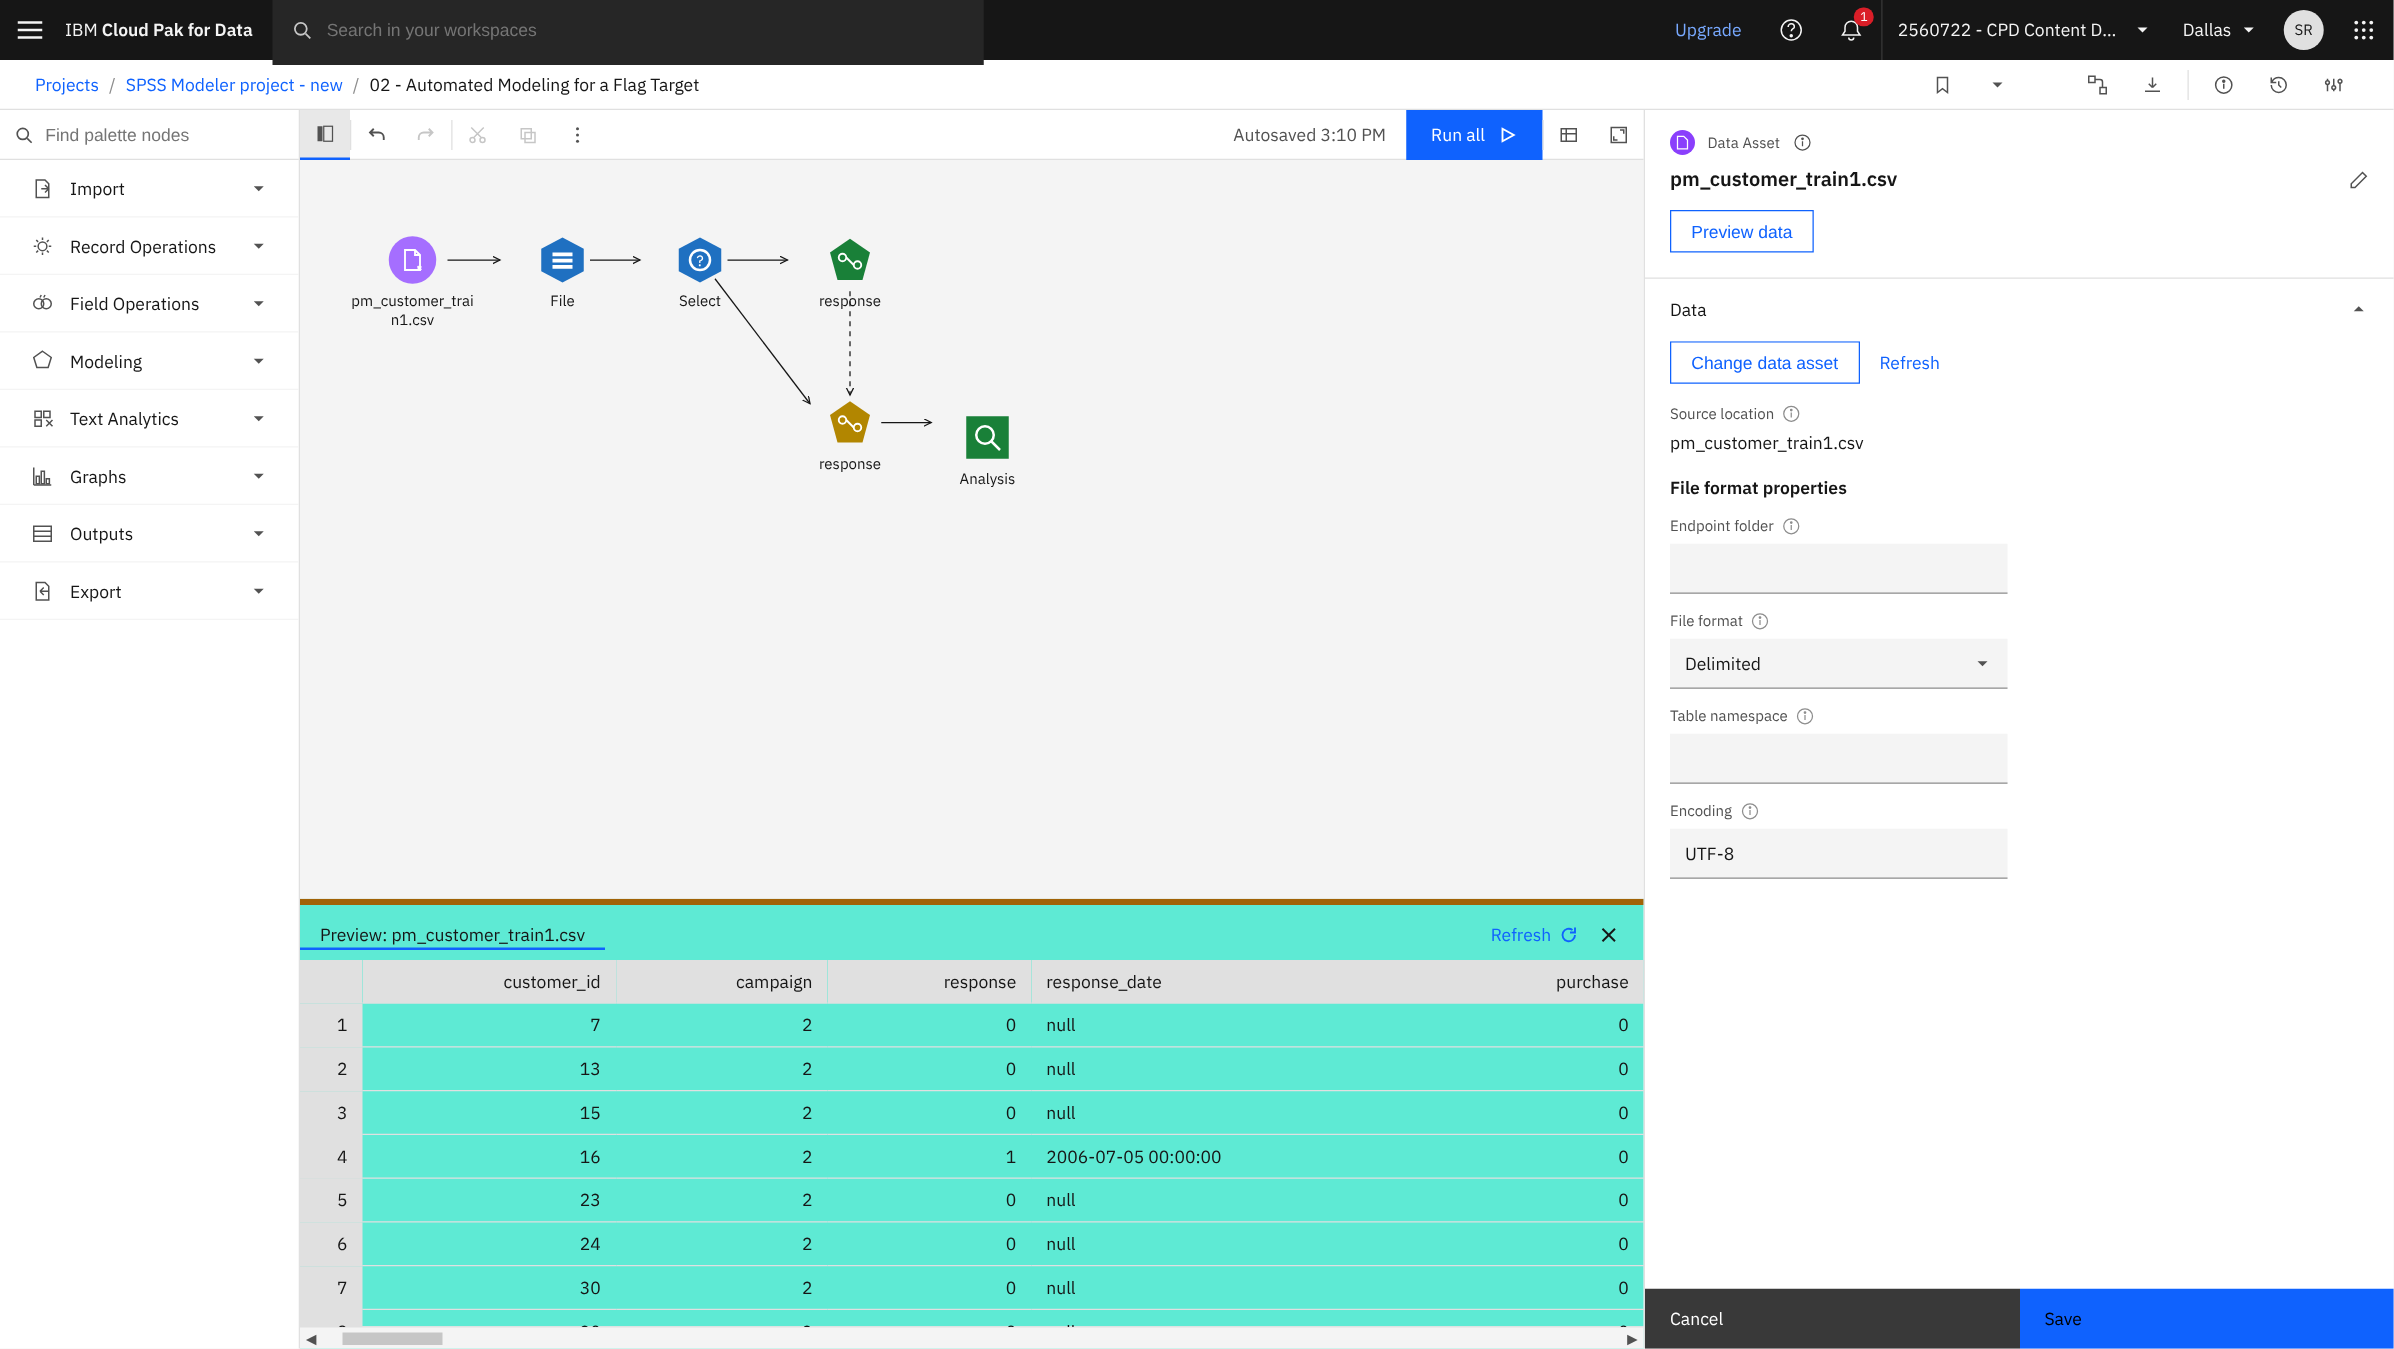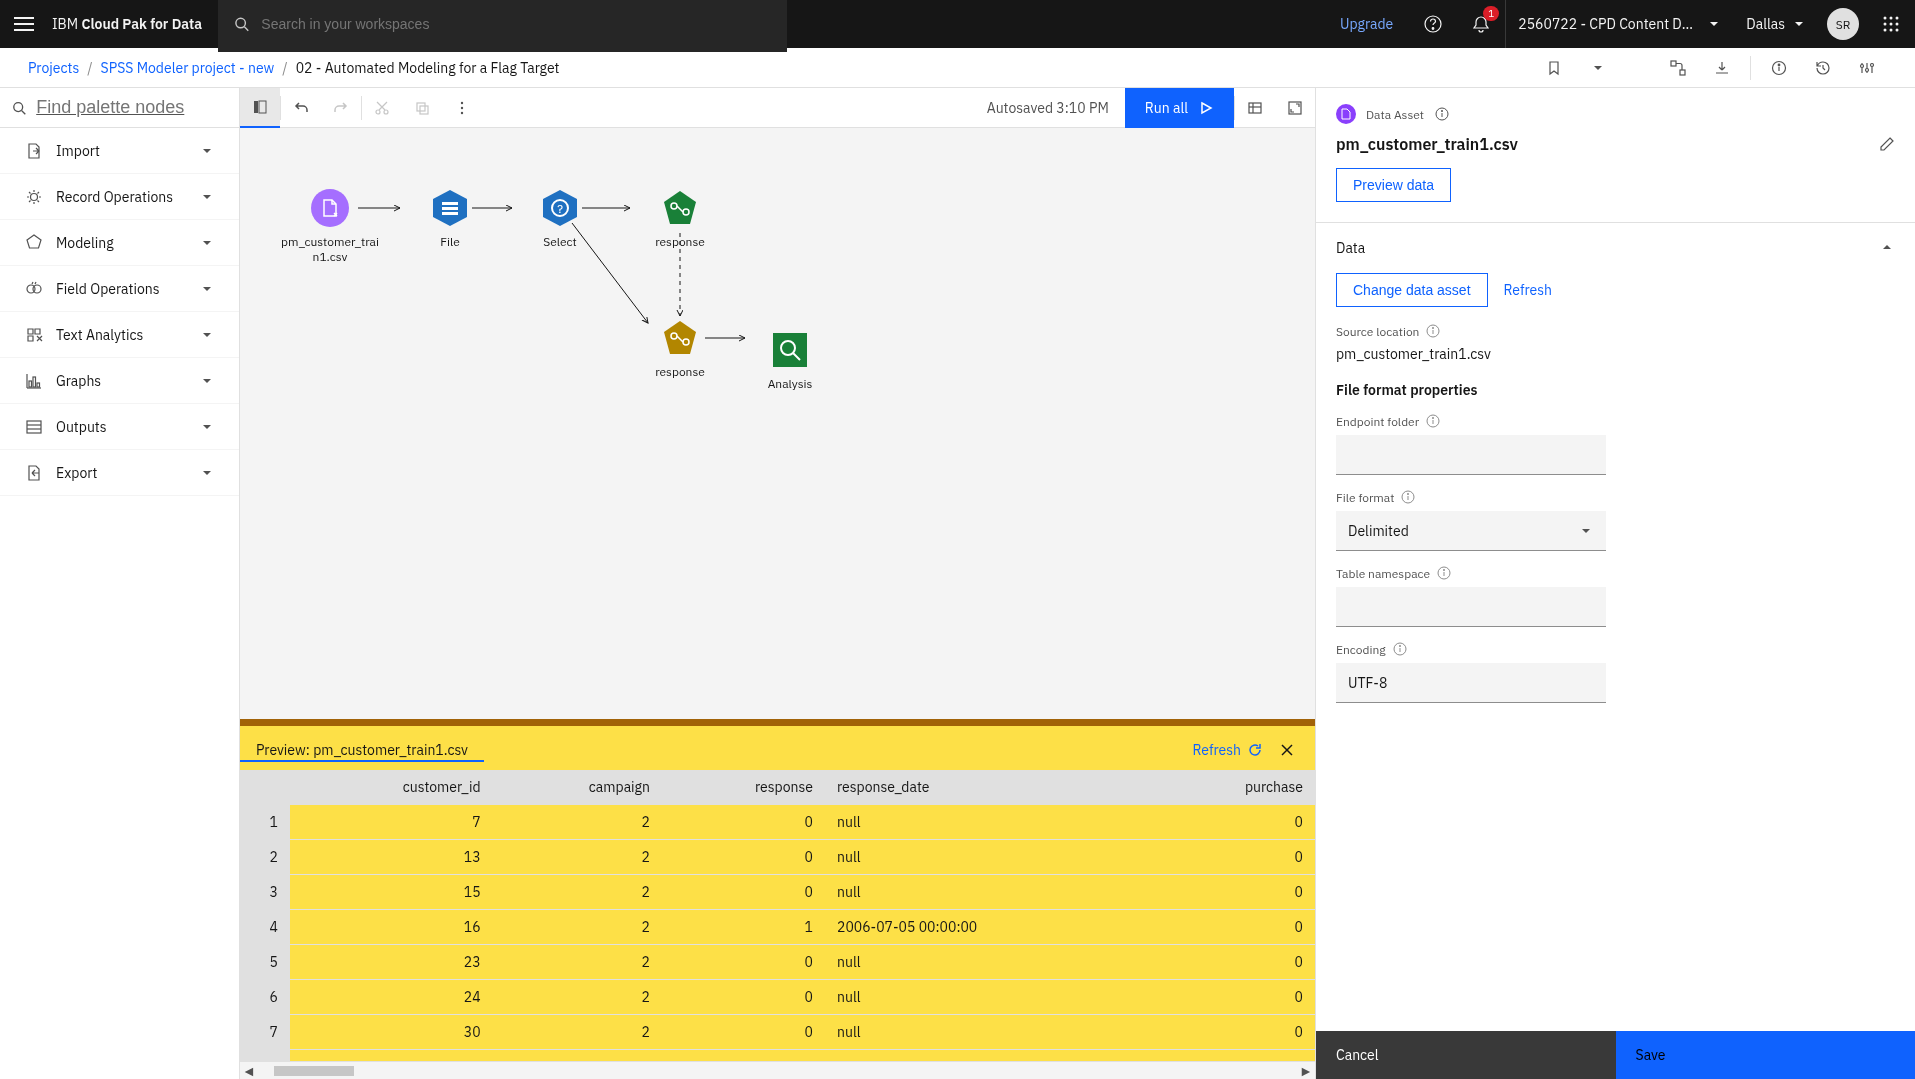--- a/index.html
+++ b/index.html
@@ -30,21 +30,21 @@
 .breadcrumb-actions { margin-left: auto; display: flex; align-items: center; gap: 4px; }
 .breadcrumb-actions .act { width: 40px; height: 40px; display: flex; align-items: center; justify-content: center; cursor: pointer; }
 .breadcrumb-actions .divider { width: 1px; height: 24px; background: #e0e0e0; margin: 0 4px; }
 
 
 .main { display: flex; height: calc(100vh - 88px); }
 
 
 .palette { width: 240px; background: #fff; border-right: 1px solid #e0e0e0; display: flex; flex-direction: column; }
 .palette-search { display: flex; align-items: center; padding: 0 12px; height: 40px; border-bottom: 1px solid #e0e0e0; }
-.palette-search input { border: none; outline: none; font-size: 18px; margin-left: 10px; width: 100%; color: #525252; text-decoration: underline; }
+.palette-search input { border: none; outline: none; font-size: 14px; margin-left: 10px; width: 100%; color: #525252; }
 .palette-item { display: flex; align-items: center; height: 46px; padding: 0 24px; border-bottom: 1px solid #f4f4f4; cursor: pointer; }
 .palette-item .lbl { margin-left: 12px; flex: 1; color: #161616; }
 .palette-item .chev { color: #525252; }
 
 
 .canvas-area { flex: 1; display: flex; flex-direction: column; min-width: 0; }
 .toolbar { background: #fff; height: 40px; display: flex; align-items: center; border-bottom: 1px solid #e0e0e0; }
 .tool-btn { width: 40px; height: 40px; display: flex; align-items: center; justify-content: center; cursor: pointer; color: #525252; }
 .tool-btn.active { border-bottom: 2px solid #0f62fe; background: #e8e8e8; }
 .tool-btn.disabled { color: #c6c6c6; cursor: default; }
@@ -52,21 +52,21 @@
 .autosave { padding: 0 16px; color: #525252; margin-left: auto; }
 .run-btn { background: #0f62fe; color: #fff; height: 40px; padding: 0 20px; display: flex; align-items: center; gap: 10px; cursor: pointer; font-size: 14px; }
 .canvas { flex: 1; background: #f4f4f4; position: relative; min-height: 200px; }
 
 
 .node { position: absolute; display: flex; flex-direction: column; align-items: center; width: 100px; text-align: center; }
 .node-icon { width: 40px; height: 40px; display: flex; align-items: center; justify-content: center; color: #fff; }
 .node-label { font-size: 12px; margin-top: 6px; color: #161616; word-break: break-word; }
 
 
-.preview { background: #fde047; border-top: 7px solid #a16207; height: 360px; display: flex; flex-direction: column; }
+.preview { background: #5eead4; border-top: 5px solid #a16207; height: 360px; display: flex; flex-direction: column; }
 .preview-header { display: flex; align-items: center; padding: 12px 16px 0 16px; position: relative; }
 .preview-title { font-weight: 400; }
 .preview-header .underline { position: absolute; bottom: 0; left: 0; width: 244px; height: 2px; background: #0f62fe; }
 .preview-actions { margin-left: auto; display: flex; align-items: center; gap: 12px; }
 .preview-actions .refresh { color: #0f62fe; cursor: pointer; display:flex; align-items:center; gap:6px;}
 .preview-actions .close { cursor: pointer; padding: 4px; }
 .preview-table-wrap { overflow: auto; flex: 1; margin-top:8px; }
 table.preview-table { border-collapse: collapse; width: 100%; }
 table.preview-table th, table.preview-table td { padding: 8px 12px; text-align: right; font-size: 14px; border-bottom: 1px solid #e0e0e0; white-space: nowrap; }
 table.preview-table th { background: #e0e0e0; font-weight: 400; position: sticky; top: 0; }
@@ -258,39 +258,39 @@
           <span class="lbl">Record Operations</span>
           <span class="chev">
             <svg class="icon16" viewBox="0 0 16 16" fill="#525252">
               <path d="M4 6l4 4 4-4"></path>
             </svg>
           </span>
         </div>
         <div class="palette-item">
           <span>
             <svg class="icon20" viewBox="0 0 20 20" fill="none" stroke="#525252" stroke-width="1.2">
-              <path d="M10 2l7 5-2.5 8h-9L3 7z"></path>
-            </svg>
-          </span>
-          <span class="lbl">Modeling</span>
+              <circle cx="7" cy="10" r="4"></circle>
+              <circle cx="13" cy="10" r="4"></circle>
+              <path d="M9 3l-1 2m4-2l-1 2"></path>
+            </svg>
+          </span>
+          <span class="lbl">Field Operations</span>
           <span class="chev">
             <svg class="icon16" viewBox="0 0 16 16" fill="#525252">
               <path d="M4 6l4 4 4-4"></path>
             </svg>
           </span>
         </div>
         <div class="palette-item">
           <span>
             <svg class="icon20" viewBox="0 0 20 20" fill="none" stroke="#525252" stroke-width="1.2">
-              <circle cx="7" cy="10" r="4"></circle>
-              <circle cx="13" cy="10" r="4"></circle>
-              <path d="M9 3l-1 2m4-2l-1 2"></path>
-            </svg>
-          </span>
-          <span class="lbl">Field Operations</span>
+              <path d="M10 2l7 5-2.5 8h-9L3 7z"></path>
+            </svg>
+          </span>
+          <span class="lbl">Modeling</span>
           <span class="chev">
             <svg class="icon16" viewBox="0 0 16 16" fill="#525252">
               <path d="M4 6l4 4 4-4"></path>
             </svg>
           </span>
         </div>
         <div class="palette-item">
           <span>
             <svg class="icon20" viewBox="0 0 20 20" fill="none" stroke="#525252" stroke-width="1.2">
               <path d="M4 4h5v5H4zM4 11h5v5H4zM11 4h5v5h-5z"></path>

